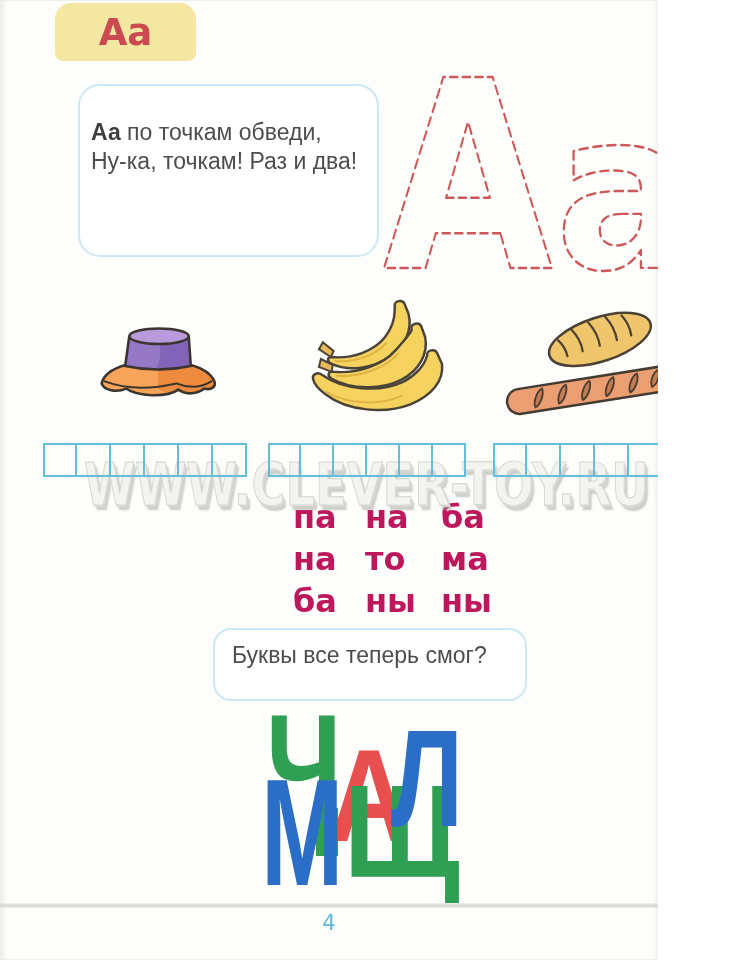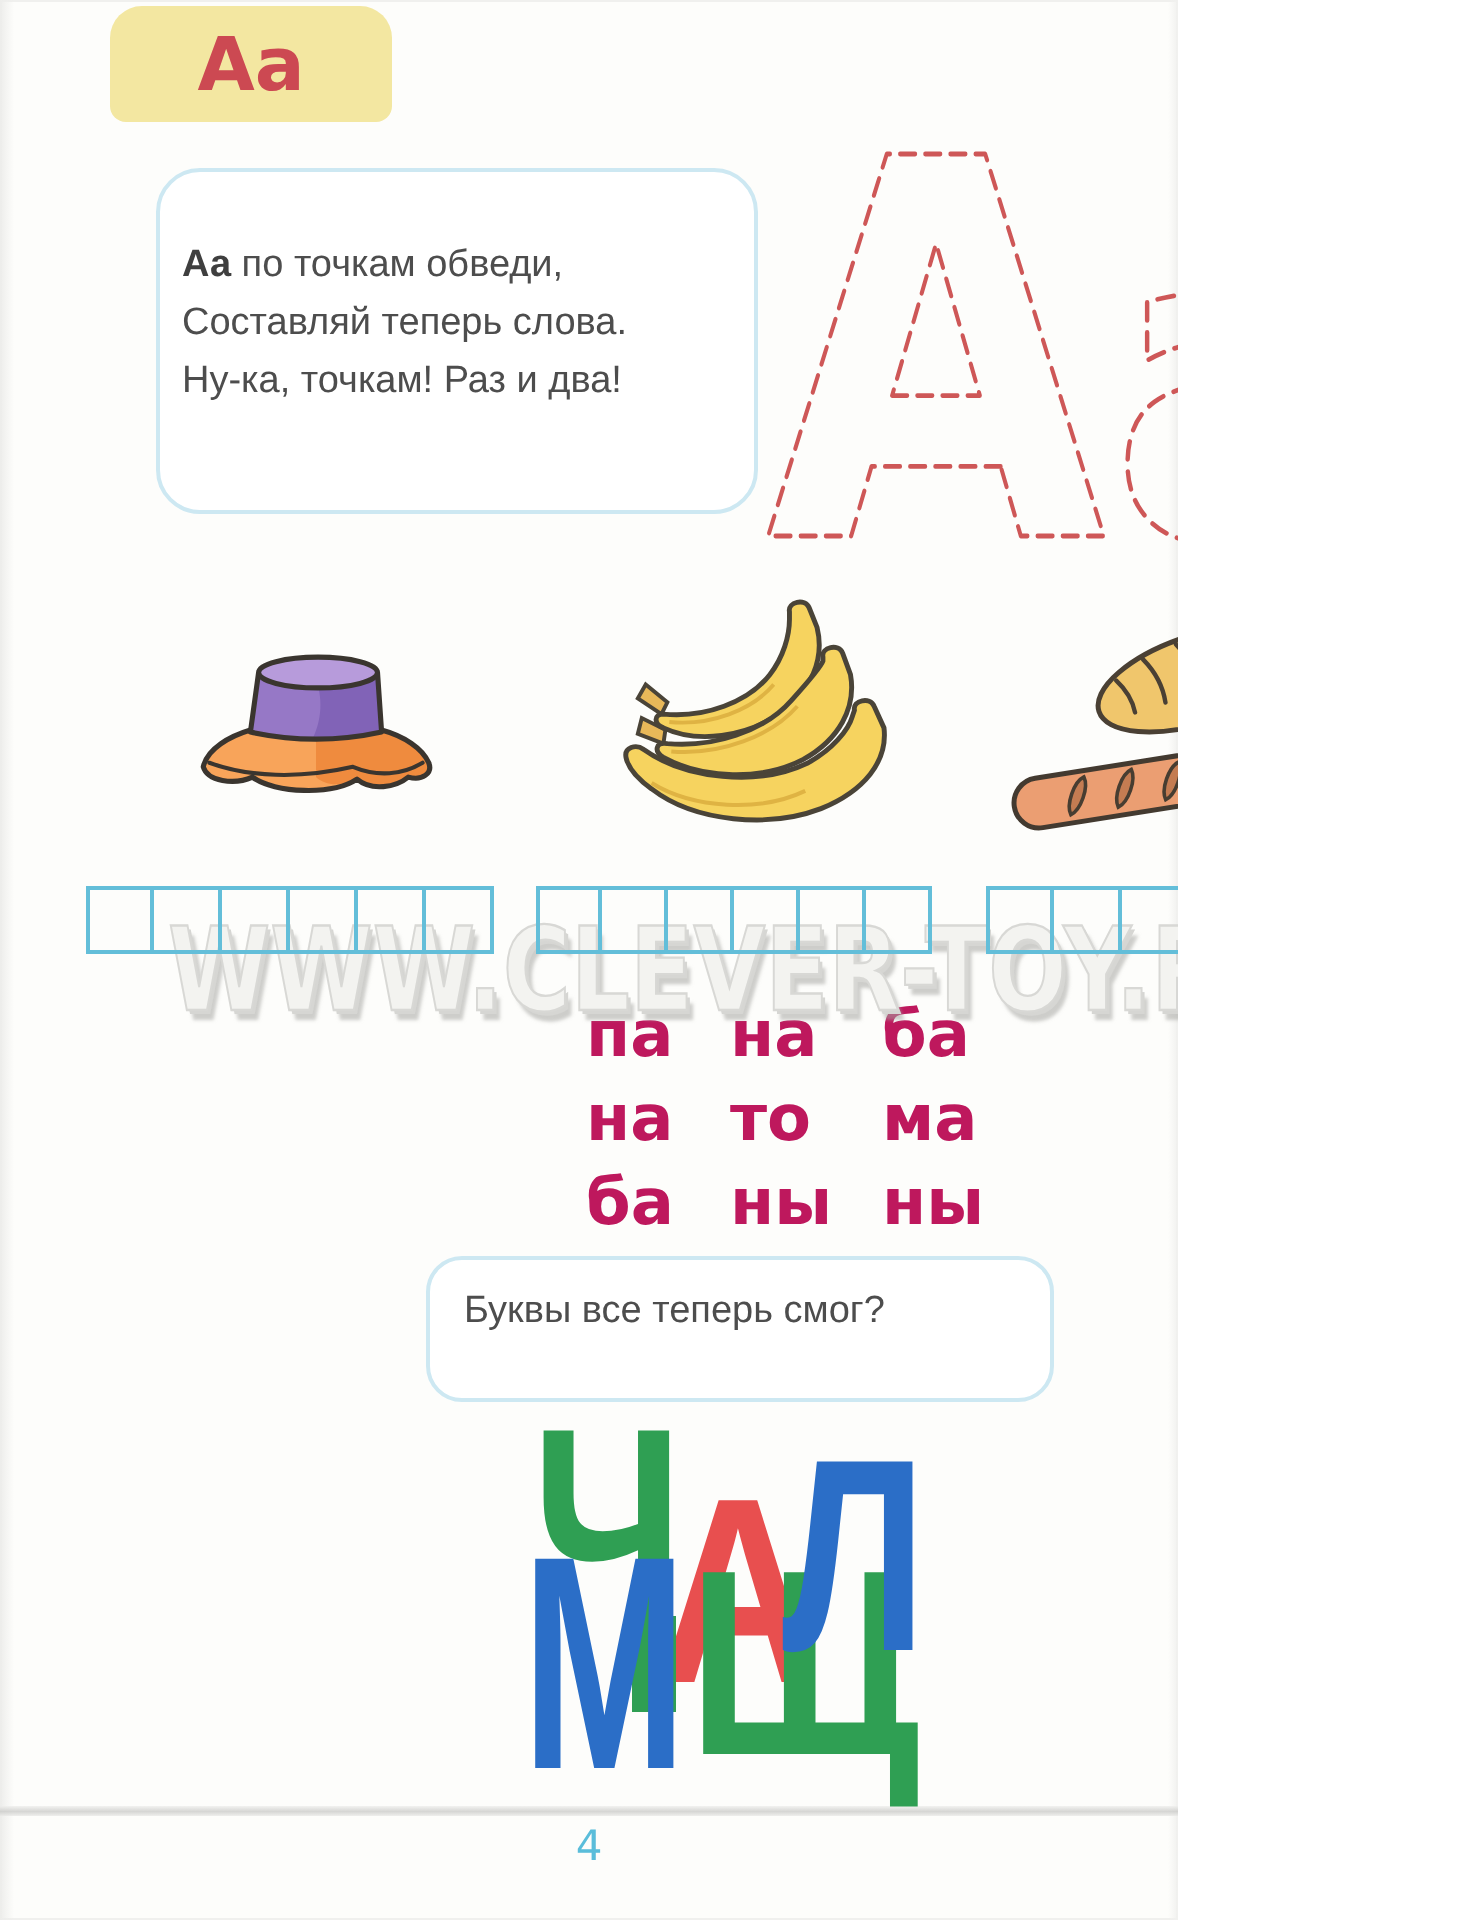--- a/index.html
+++ b/index.html
@@ -1,26 +1,26 @@
 <!DOCTYPE html>
 <html><head>
 <meta charset="utf-8">
 <style>
   html,body{margin:0;padding:0;background:#ffffff;}
-  .page{position:relative;width:589px;height:960px;background:#fdfdfb;overflow:hidden;
+  .page{position:relative;width:658px;height:960px;background:#fdfdfb;overflow:hidden;
         font-family:"Liberation Sans",sans-serif;box-shadow:inset 0 0 0 1px #f0f0ee;}
 
   
   .tab{position:absolute;left:55px;top:3px;width:141px;height:58px;background:#f3e7a1;
        border-radius:16px 16px 8px 8px;display:flex;align-items:center;justify-content:center;}
   .tab span{font-family:"DejaVu Sans",sans-serif;font-weight:700;font-size:37px;color:#cc4952;}
 
   
   .bubble{position:absolute;background:#ffffff;border:2px solid #cde8f2;border-radius:22px;
-          color:#4d4d4d;font-size:19px;line-height:29px;}
+          color:#4d4d4d;font-size:23px;line-height:29px;}
   .bubble.poem{left:78px;top:84px;width:301px;height:173px;padding:32px 0 0 11px;box-sizing:border-box;}
   .bubble.attention{left:213px;top:628px;width:314px;height:73px;padding:12px 0 0 17px;
           box-sizing:border-box;line-height:27px;border-radius:18px;}
   .bubble b{font-weight:700;color:#3f3f3f;}
 
   
   .trace{position:absolute;left:380px;top:72px;width:320px;height:205px;}
   .trace text{font-family:"DejaVu Sans",sans-serif;font-weight:700;fill:none;stroke:#ce5757;
               stroke-width:2.4;stroke-dasharray:9 6;stroke-linecap:round;stroke-linejoin:round;}
 
@@ -74,21 +74,20 @@
 
   <div class="edge-left"></div>
   <div class="edge-right"></div>
 
   <div class="tab">
     <span>Аа</span>
   </div>
 
   <div class="bubble poem">
     <div><b>Аа</b><span> по точкам обведи,</span></div>
-    <div>Составляй теперь слова.</div>
     <div>Ну-ка, точкам! Раз и два!</div>
   </div>
 
   <svg class="trace" viewBox="0 0 320 205">
     <text x="3" y="196" font-size="262" textLength="170" lengthAdjust="spacingAndGlyphs">А</text>
     <text x="175" y="196" font-size="220" textLength="138" lengthAdjust="spacingAndGlyphs">а</text>
   </svg>
 
   <svg class="pic hat" viewBox="0 0 116 80">
     <path d="M3,57 C5,48 16,42 26,39 L90,39 C101,42 110,48 113,55 C115,60 110,64 103,62 C97,67 85,69 78,63 C66,71 38,70 27,62 C18,66 5,64 3,57 Z" fill="#f8a45a"></path>

